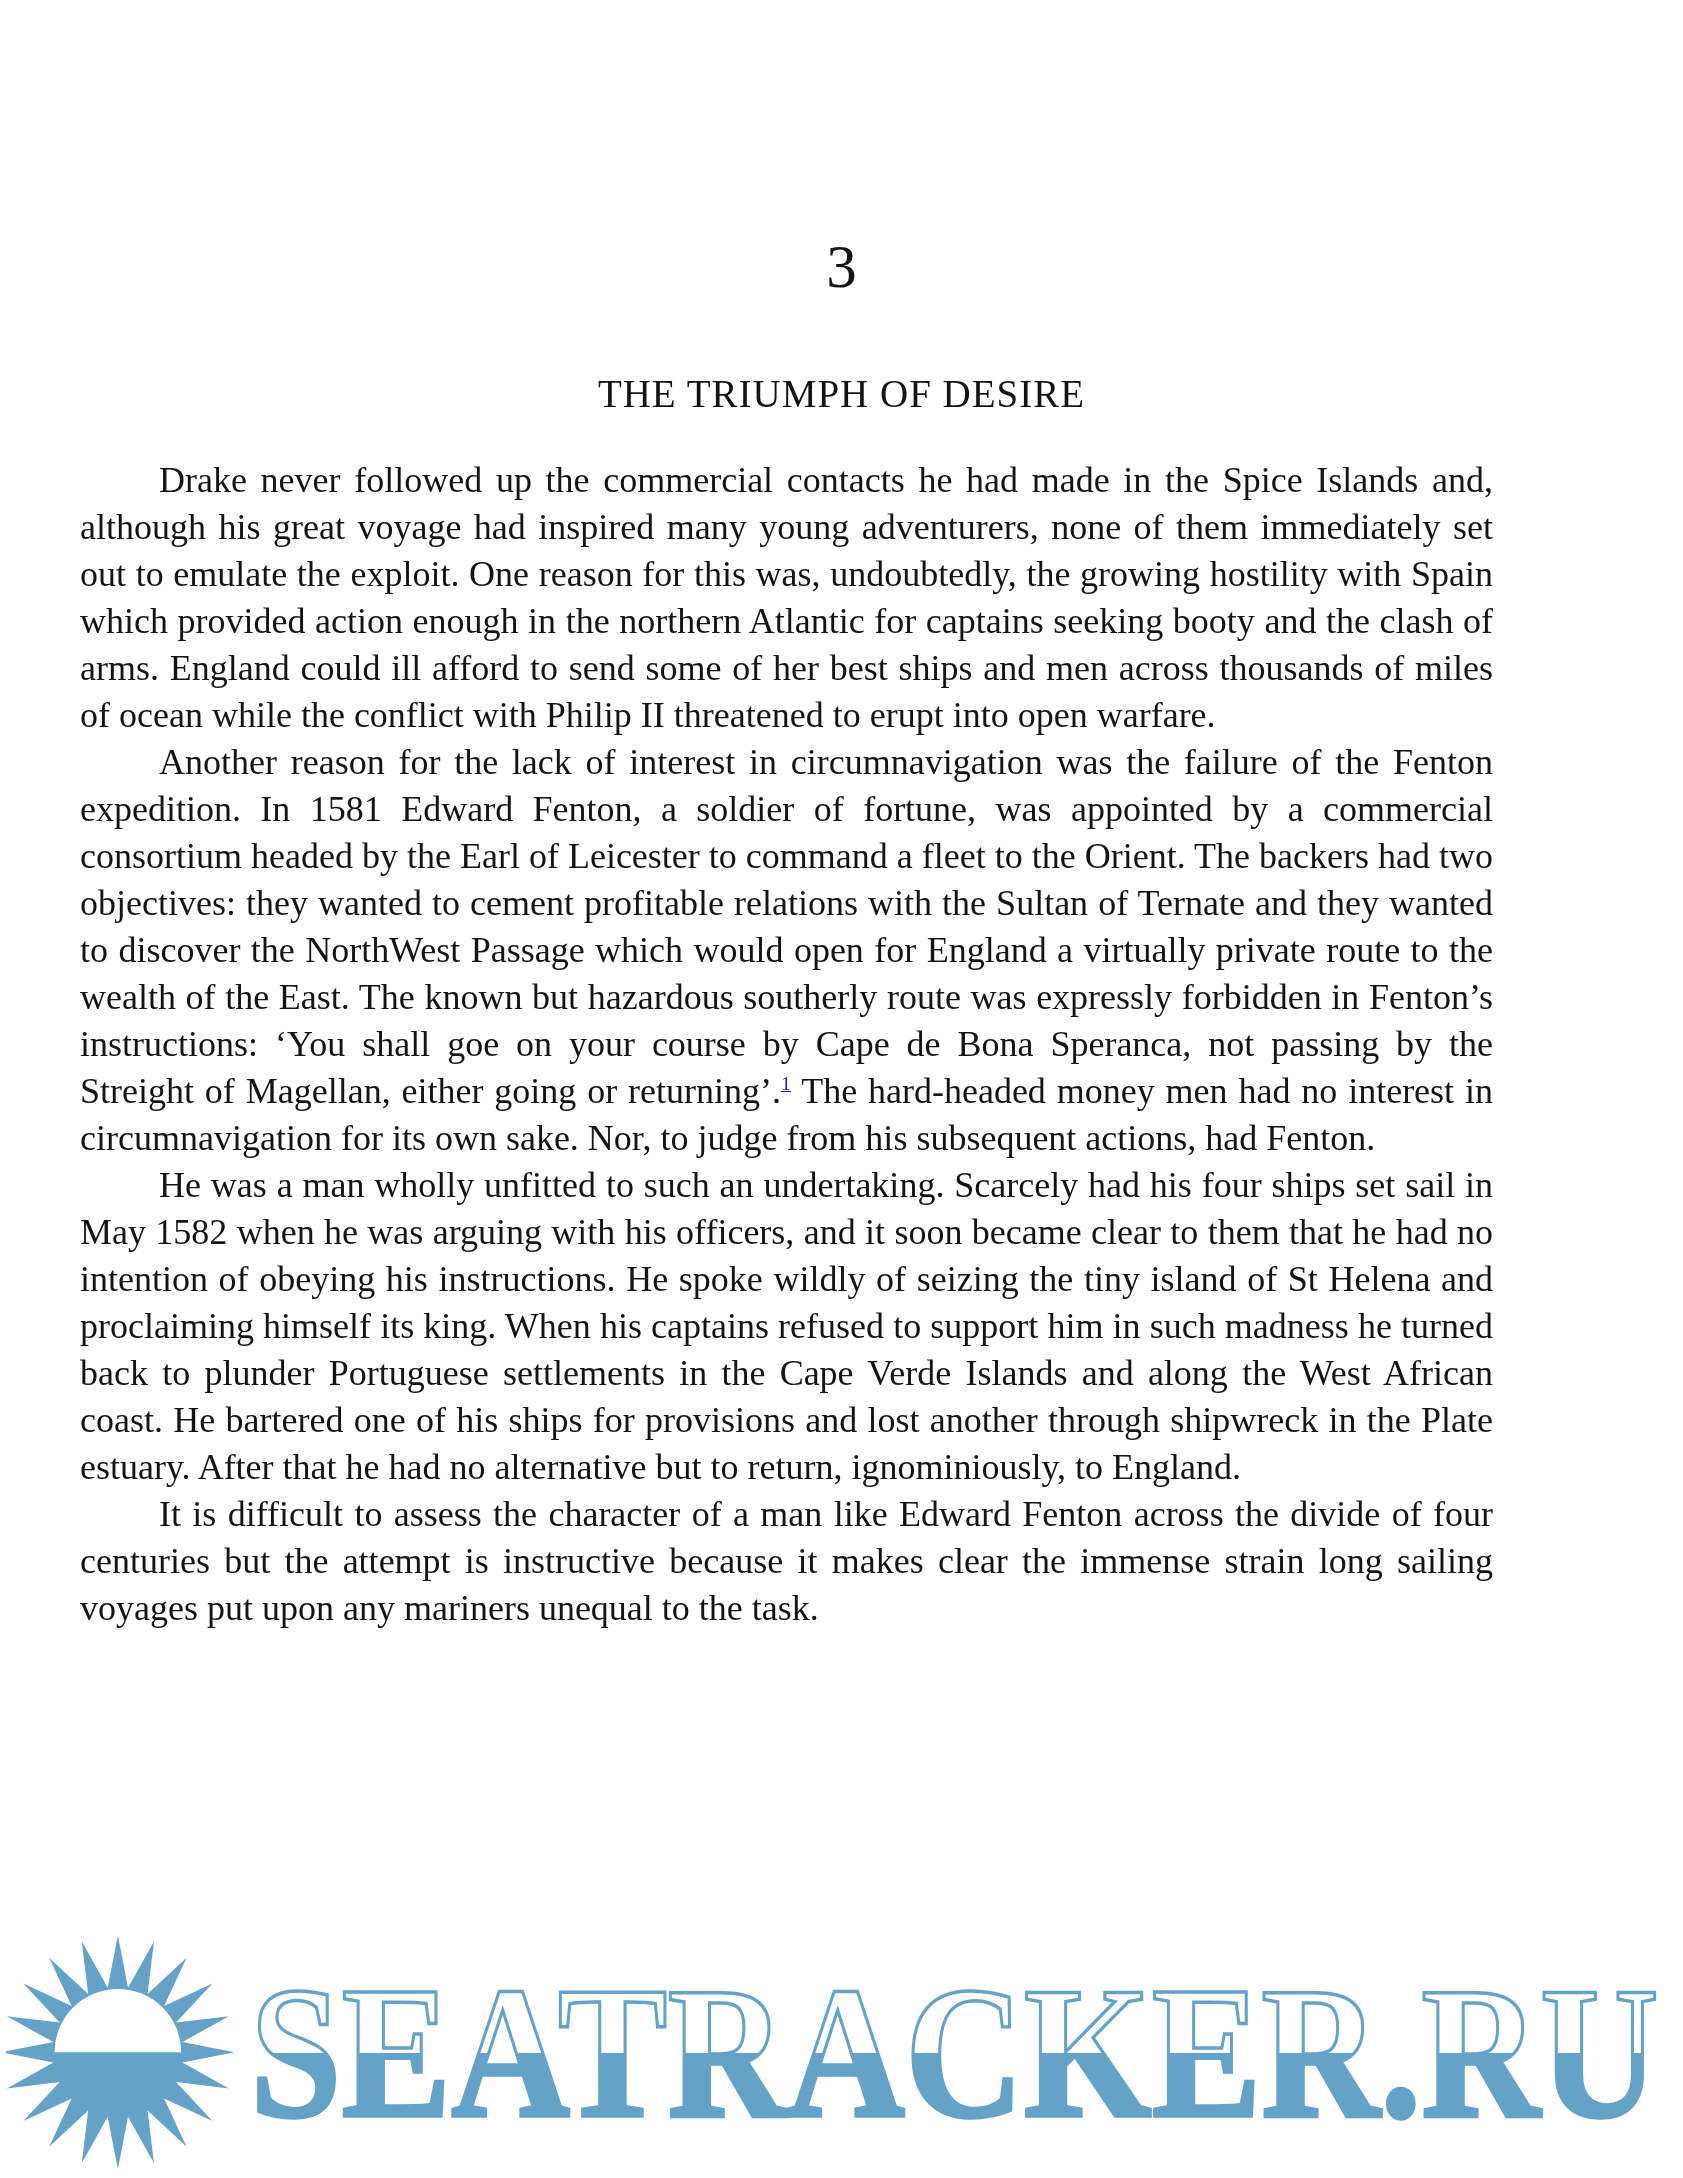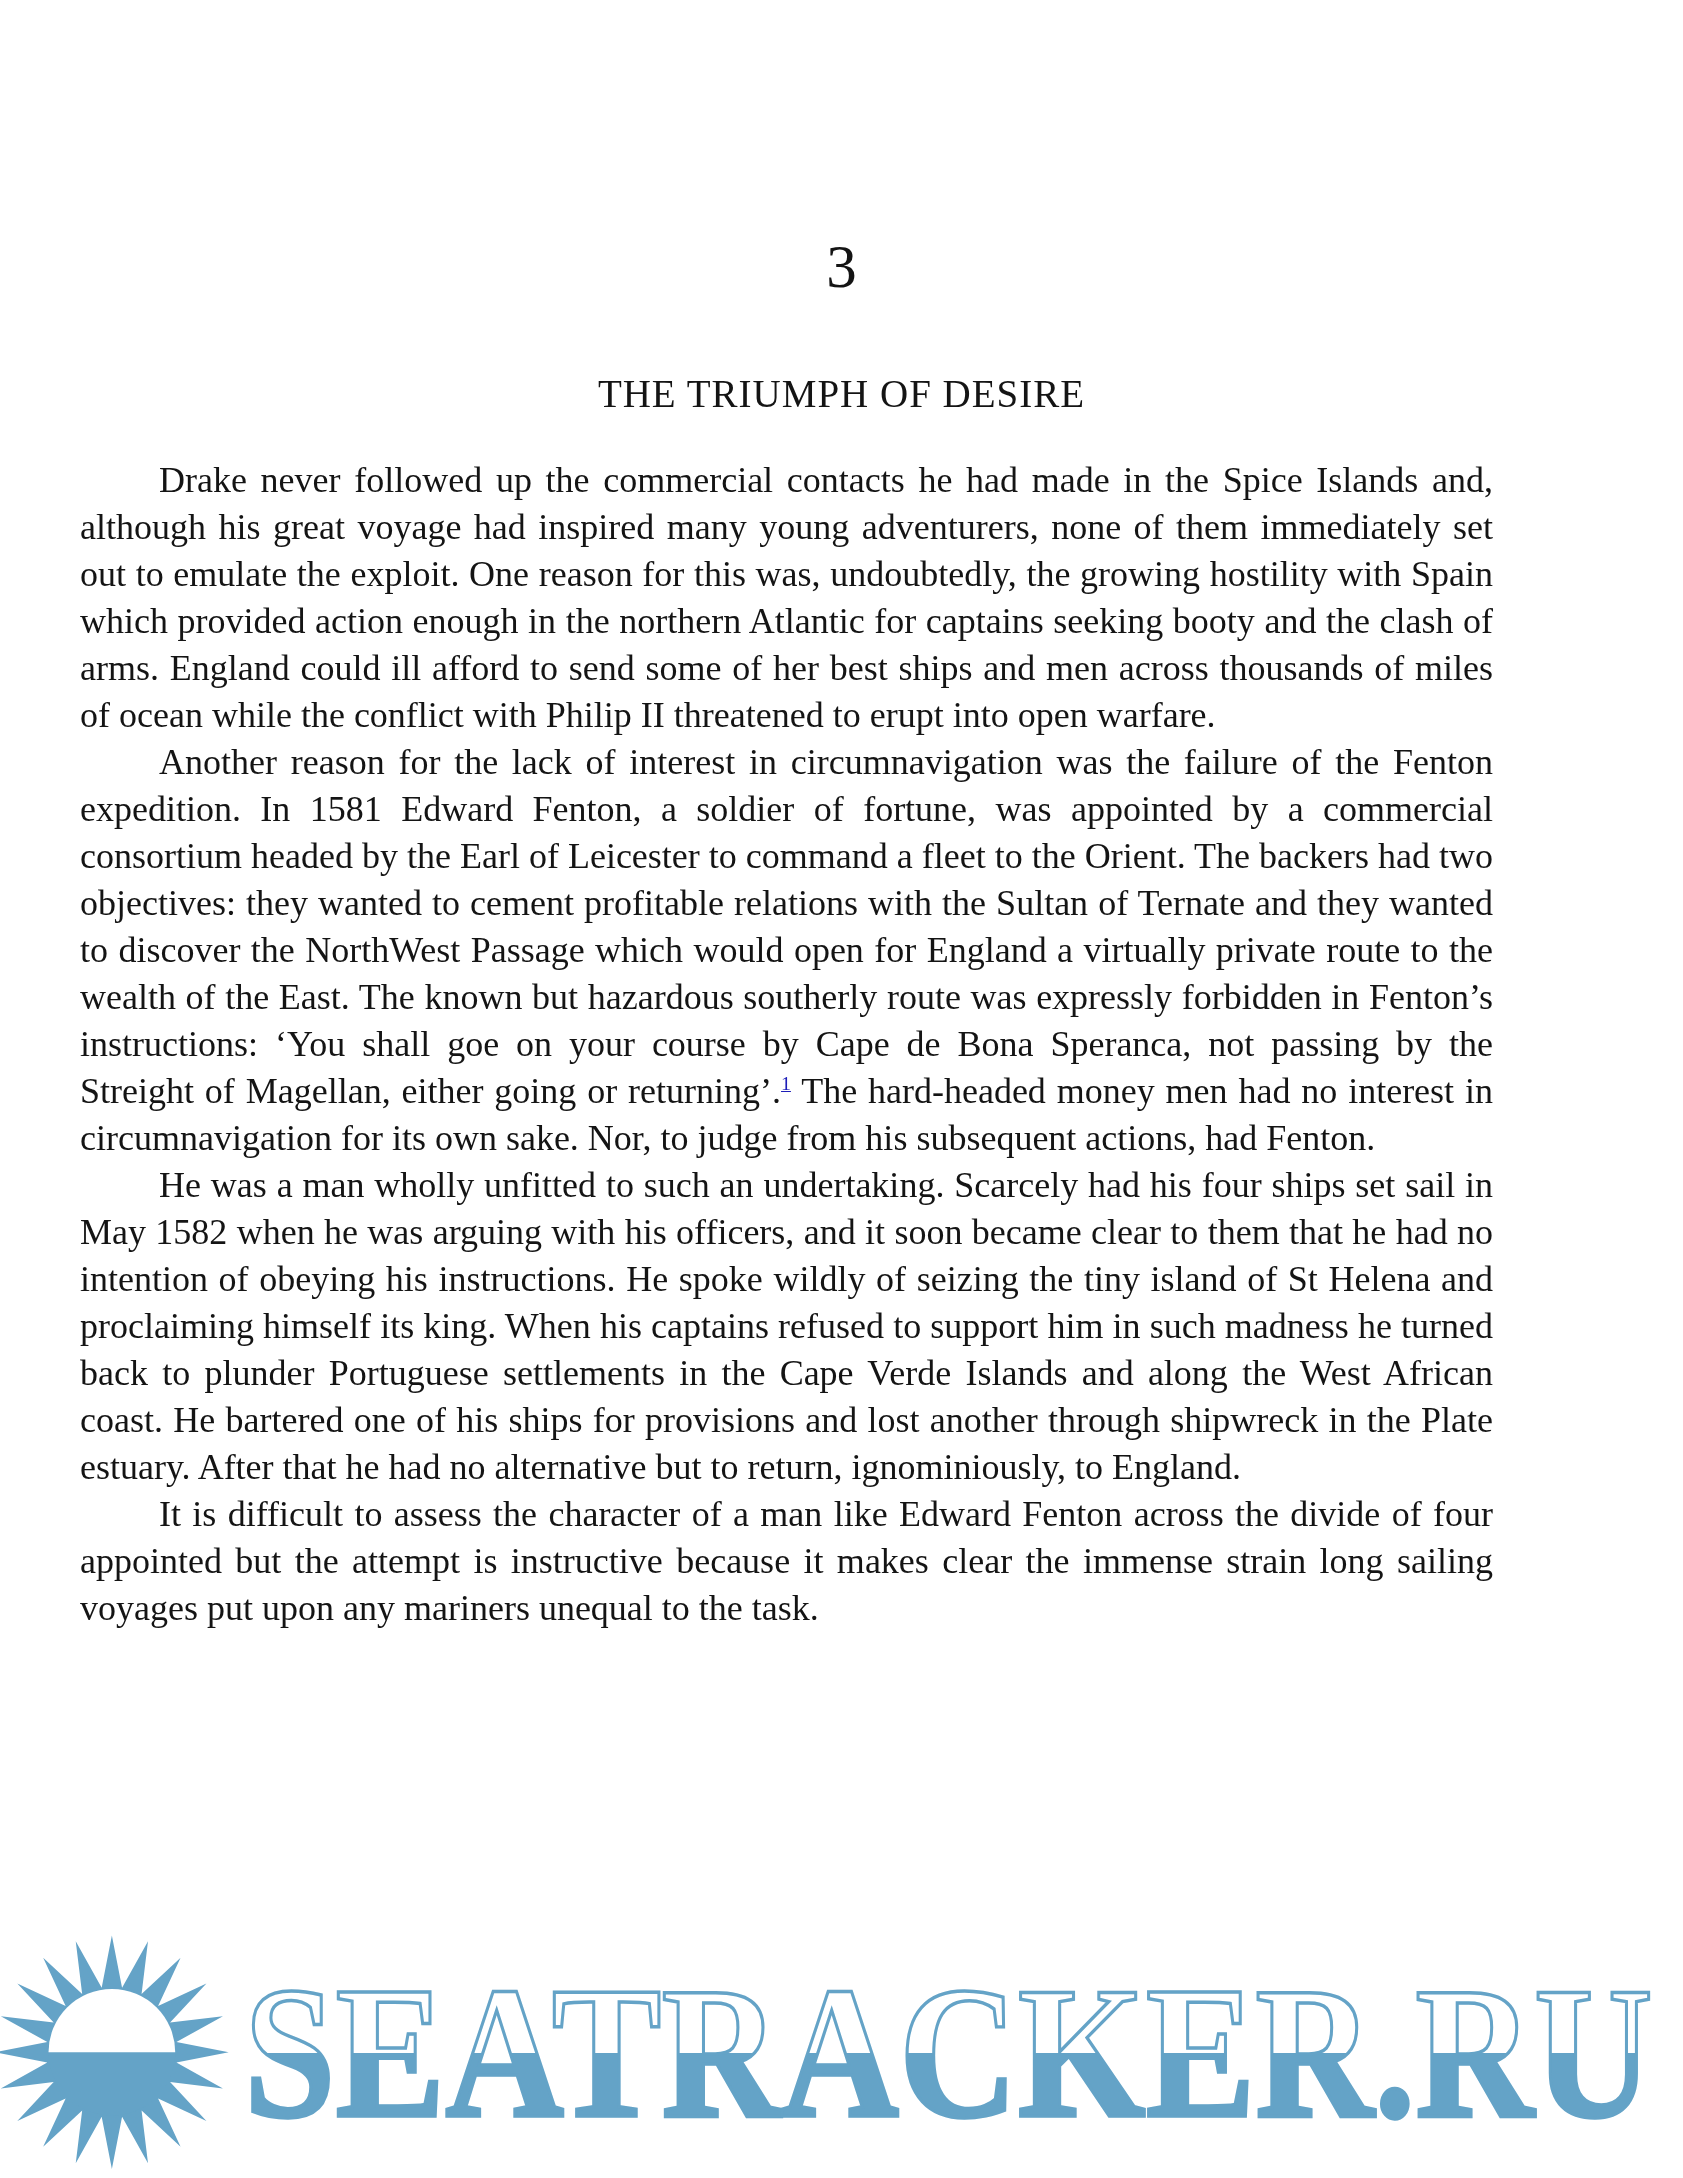--- a/index.html
+++ b/index.html
@@ -51,21 +51,21 @@
     text-decoration: underline;
     font-size: 0.66em;
     cursor: pointer;
   }
   sup.footnote-sup {
     vertical-align: super;
     line-height: 0;
   }
   .watermark {
     position: absolute;
-    left: 0;
+    left: 6px;
     top: 1881px;
     width: 1562px;
     height: 297px;
     pointer-events: none;
   }
   .watermark svg {
     display: block;
   }
   .wm-text {
     font-family: "Liberation Serif", serif;
@@ -82,21 +82,21 @@
   <h1 class="chapter-title">THE TRIUMPH OF DESIRE</h1>
 
   <div class="body-text">
 
     <p>Drake never followed up the commercial contacts he had made in the Spice Islands and, although his great voyage had inspired many young adventurers, none of them immediately set out to emulate the exploit. One reason for this was, undoubtedly, the growing hostility with Spain which provided action enough in the northern Atlantic for captains seeking booty and the clash of arms. England could ill afford to send some of her best ships and men across thousands of miles of ocean while the conflict with Philip II threatened to erupt into open warfare.</p>
 
     <p><span>Another reason for the lack of interest in circumnavigation was the failure of the Fenton expedition. In 1581 Edward Fenton, a soldier of fortune, was appointed by a commercial consortium headed by the Earl of Leicester to command a fleet to the Orient. The backers had two objectives: they wanted to cement profitable relations with the Sultan of Ternate and they wanted to discover the NorthWest Passage which would open for England a virtually private route to the wealth of the East. The known but hazardous southerly route was expressly forbidden in Fenton’s instructions: ‘You shall goe on your course by Cape de Bona Speranca, not passing by the Streight of Magellan, either going or returning’.</span><sup class="footnote-sup"><a class="footnote-ref">1</a></sup><span> The hard-headed money men had no interest in circumnavigation for its own sake. Nor, to judge from his subsequent actions, had Fenton.</span></p>
 
     <p>He was a man wholly unfitted to such an undertaking. Scarcely had his four ships set sail in May 1582 when he was arguing with his officers, and it soon became clear to them that he had no intention of obeying his instructions. He spoke wildly of seizing the tiny island of St Helena and proclaiming himself its king. When his captains refused to support him in such madness he turned back to plunder Portuguese settlements in the Cape Verde Islands and along the West African coast. He bartered one of his ships for provisions and lost another through shipwreck in the Plate estuary. After that he had no alternative but to return, ignominiously, to England.</p>
 
-    <p>It is difficult to assess the character of a man like Edward Fenton across the divide of four appointed but the attempt is instructive because it makes clear the immense strain long sailing voyages put upon any mariners unequal to the task.</p>
+    <p>It is difficult to assess the character of a man like Edward Fenton across the divide of four centuries but the attempt is instructive because it makes clear the immense strain long sailing voyages put upon any mariners unequal to the task.</p>
 
   </div>
 
   <div class="watermark">
     <svg width="1683" height="297" viewBox="0 0 1700 300">
       <defs>
         <linearGradient id="wm-split" gradientUnits="userSpaceOnUse" x1="0" y1="110" x2="0" y2="237">
           <stop offset="0" stop-color="#ffffff"></stop>
           <stop offset="0.5" stop-color="#ffffff"></stop>
           <stop offset="0.5" stop-color="#64a3c7"></stop>

